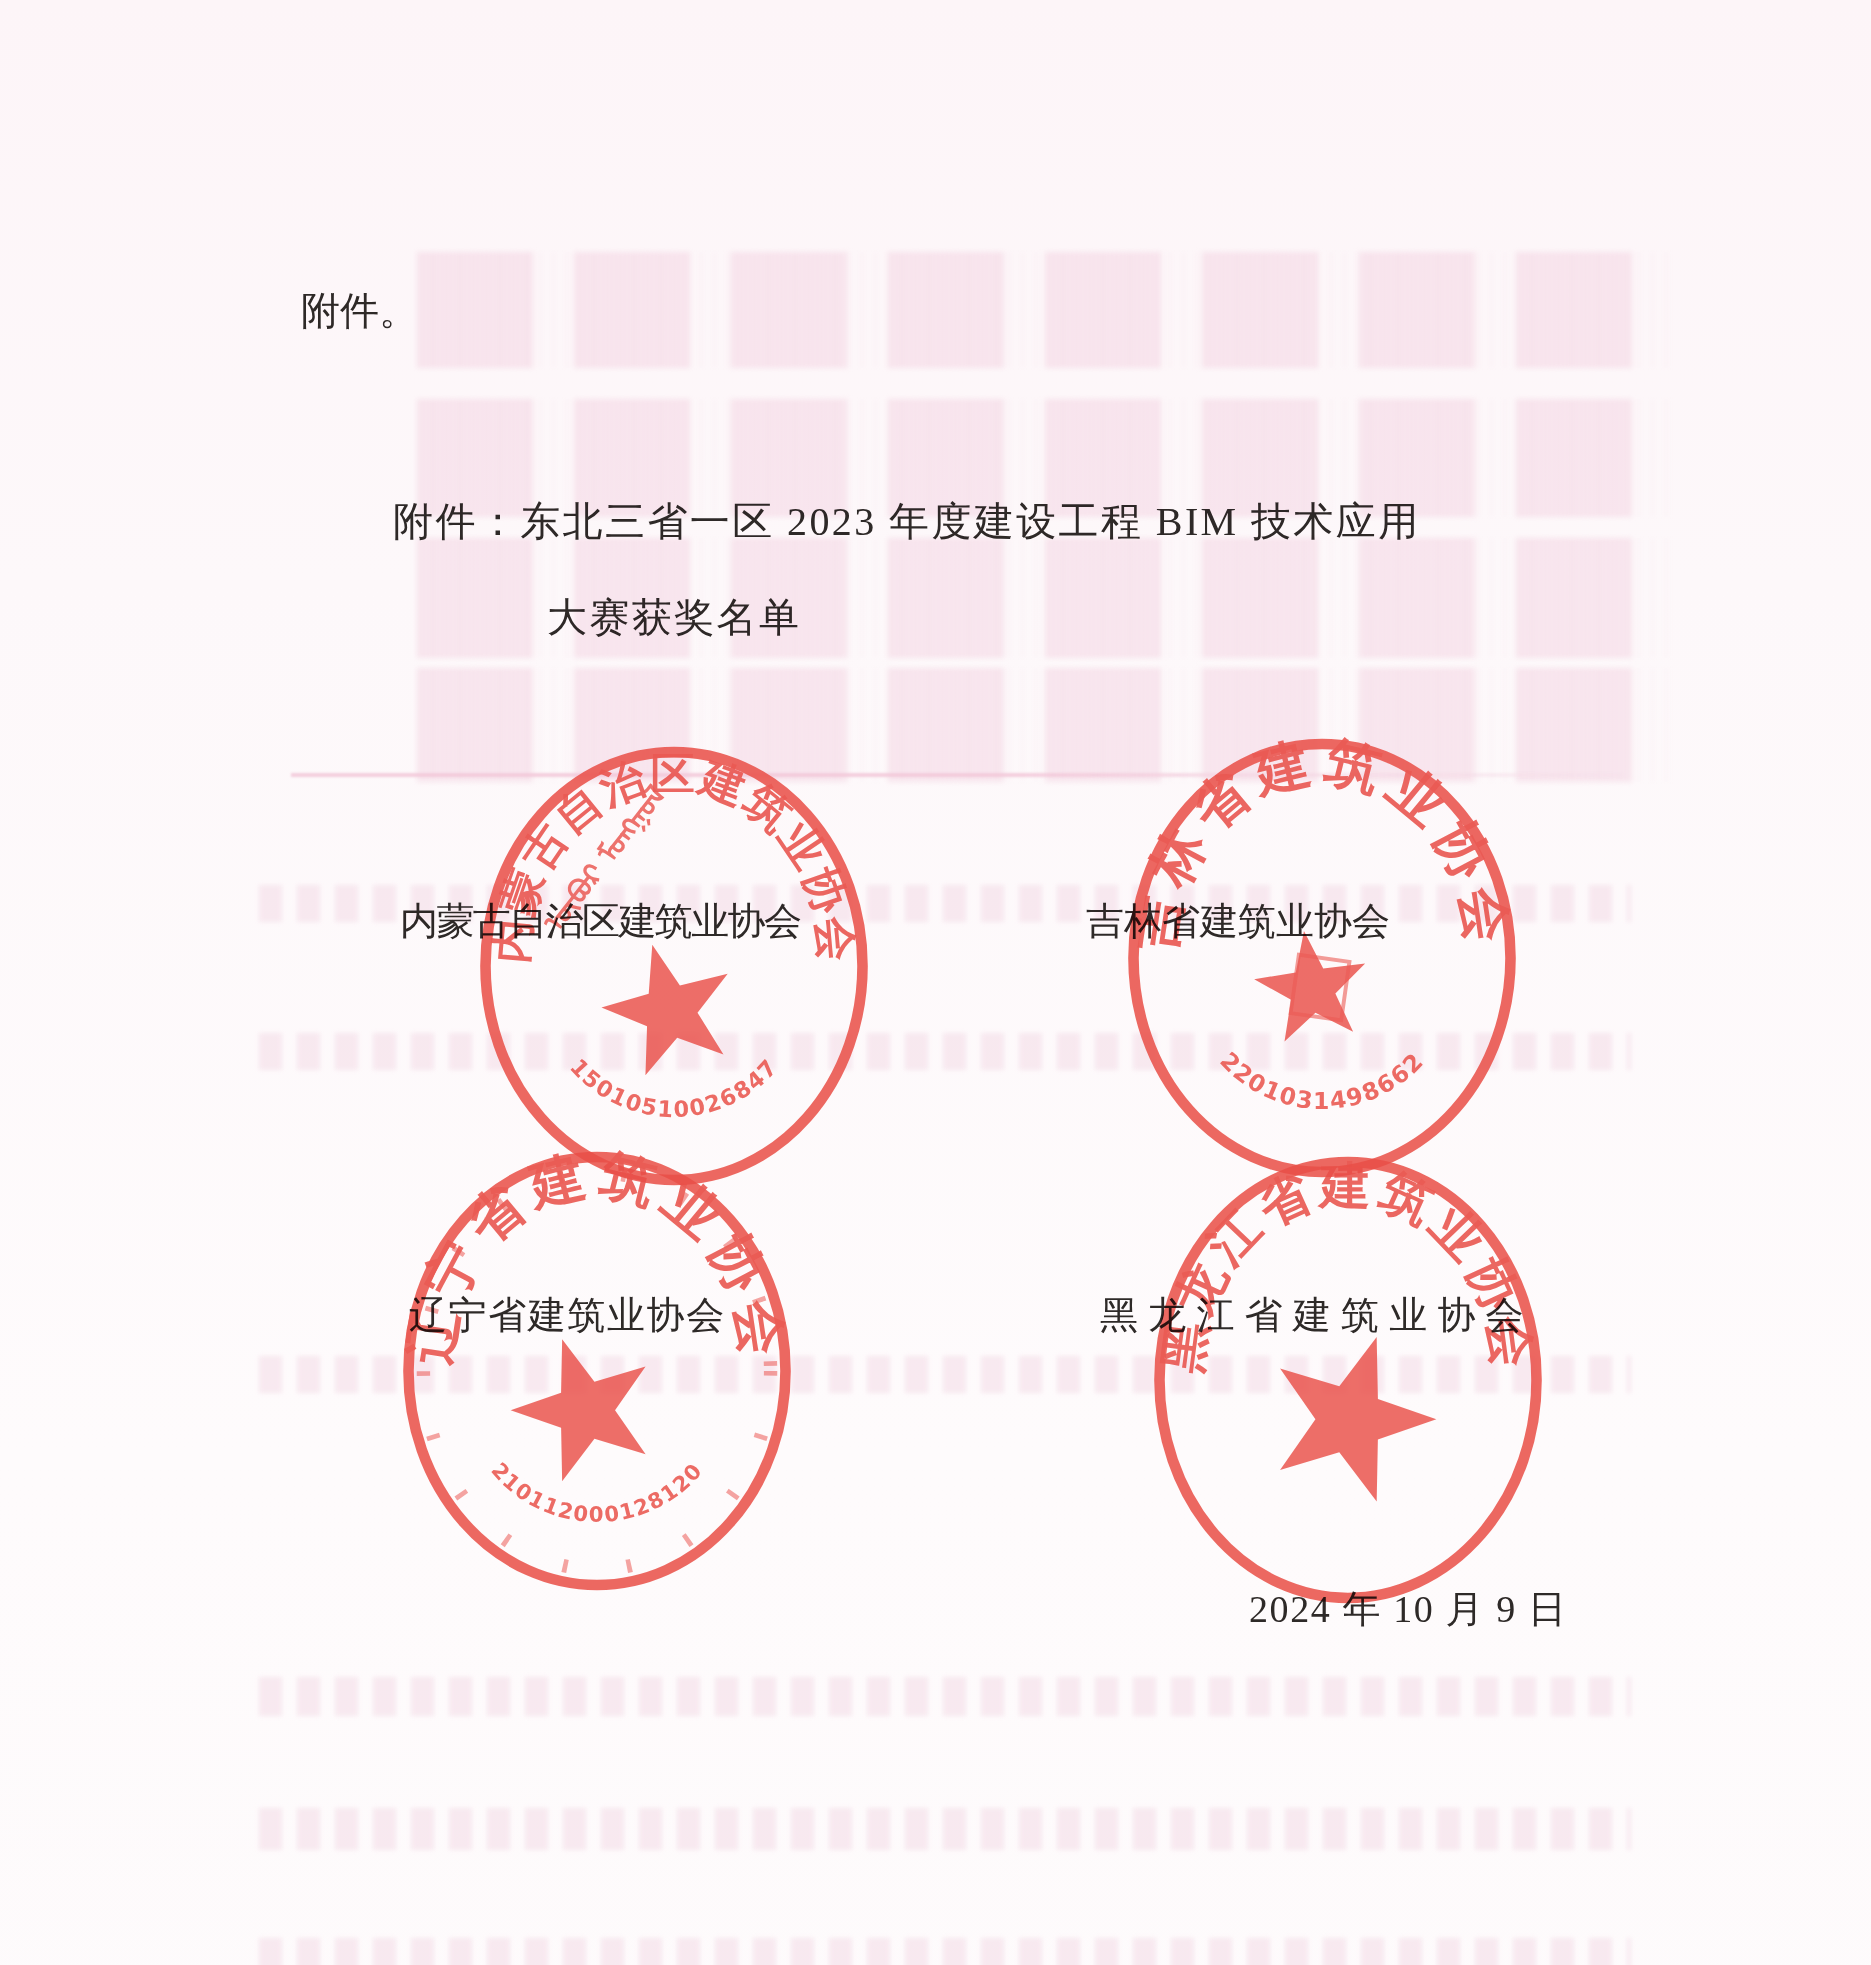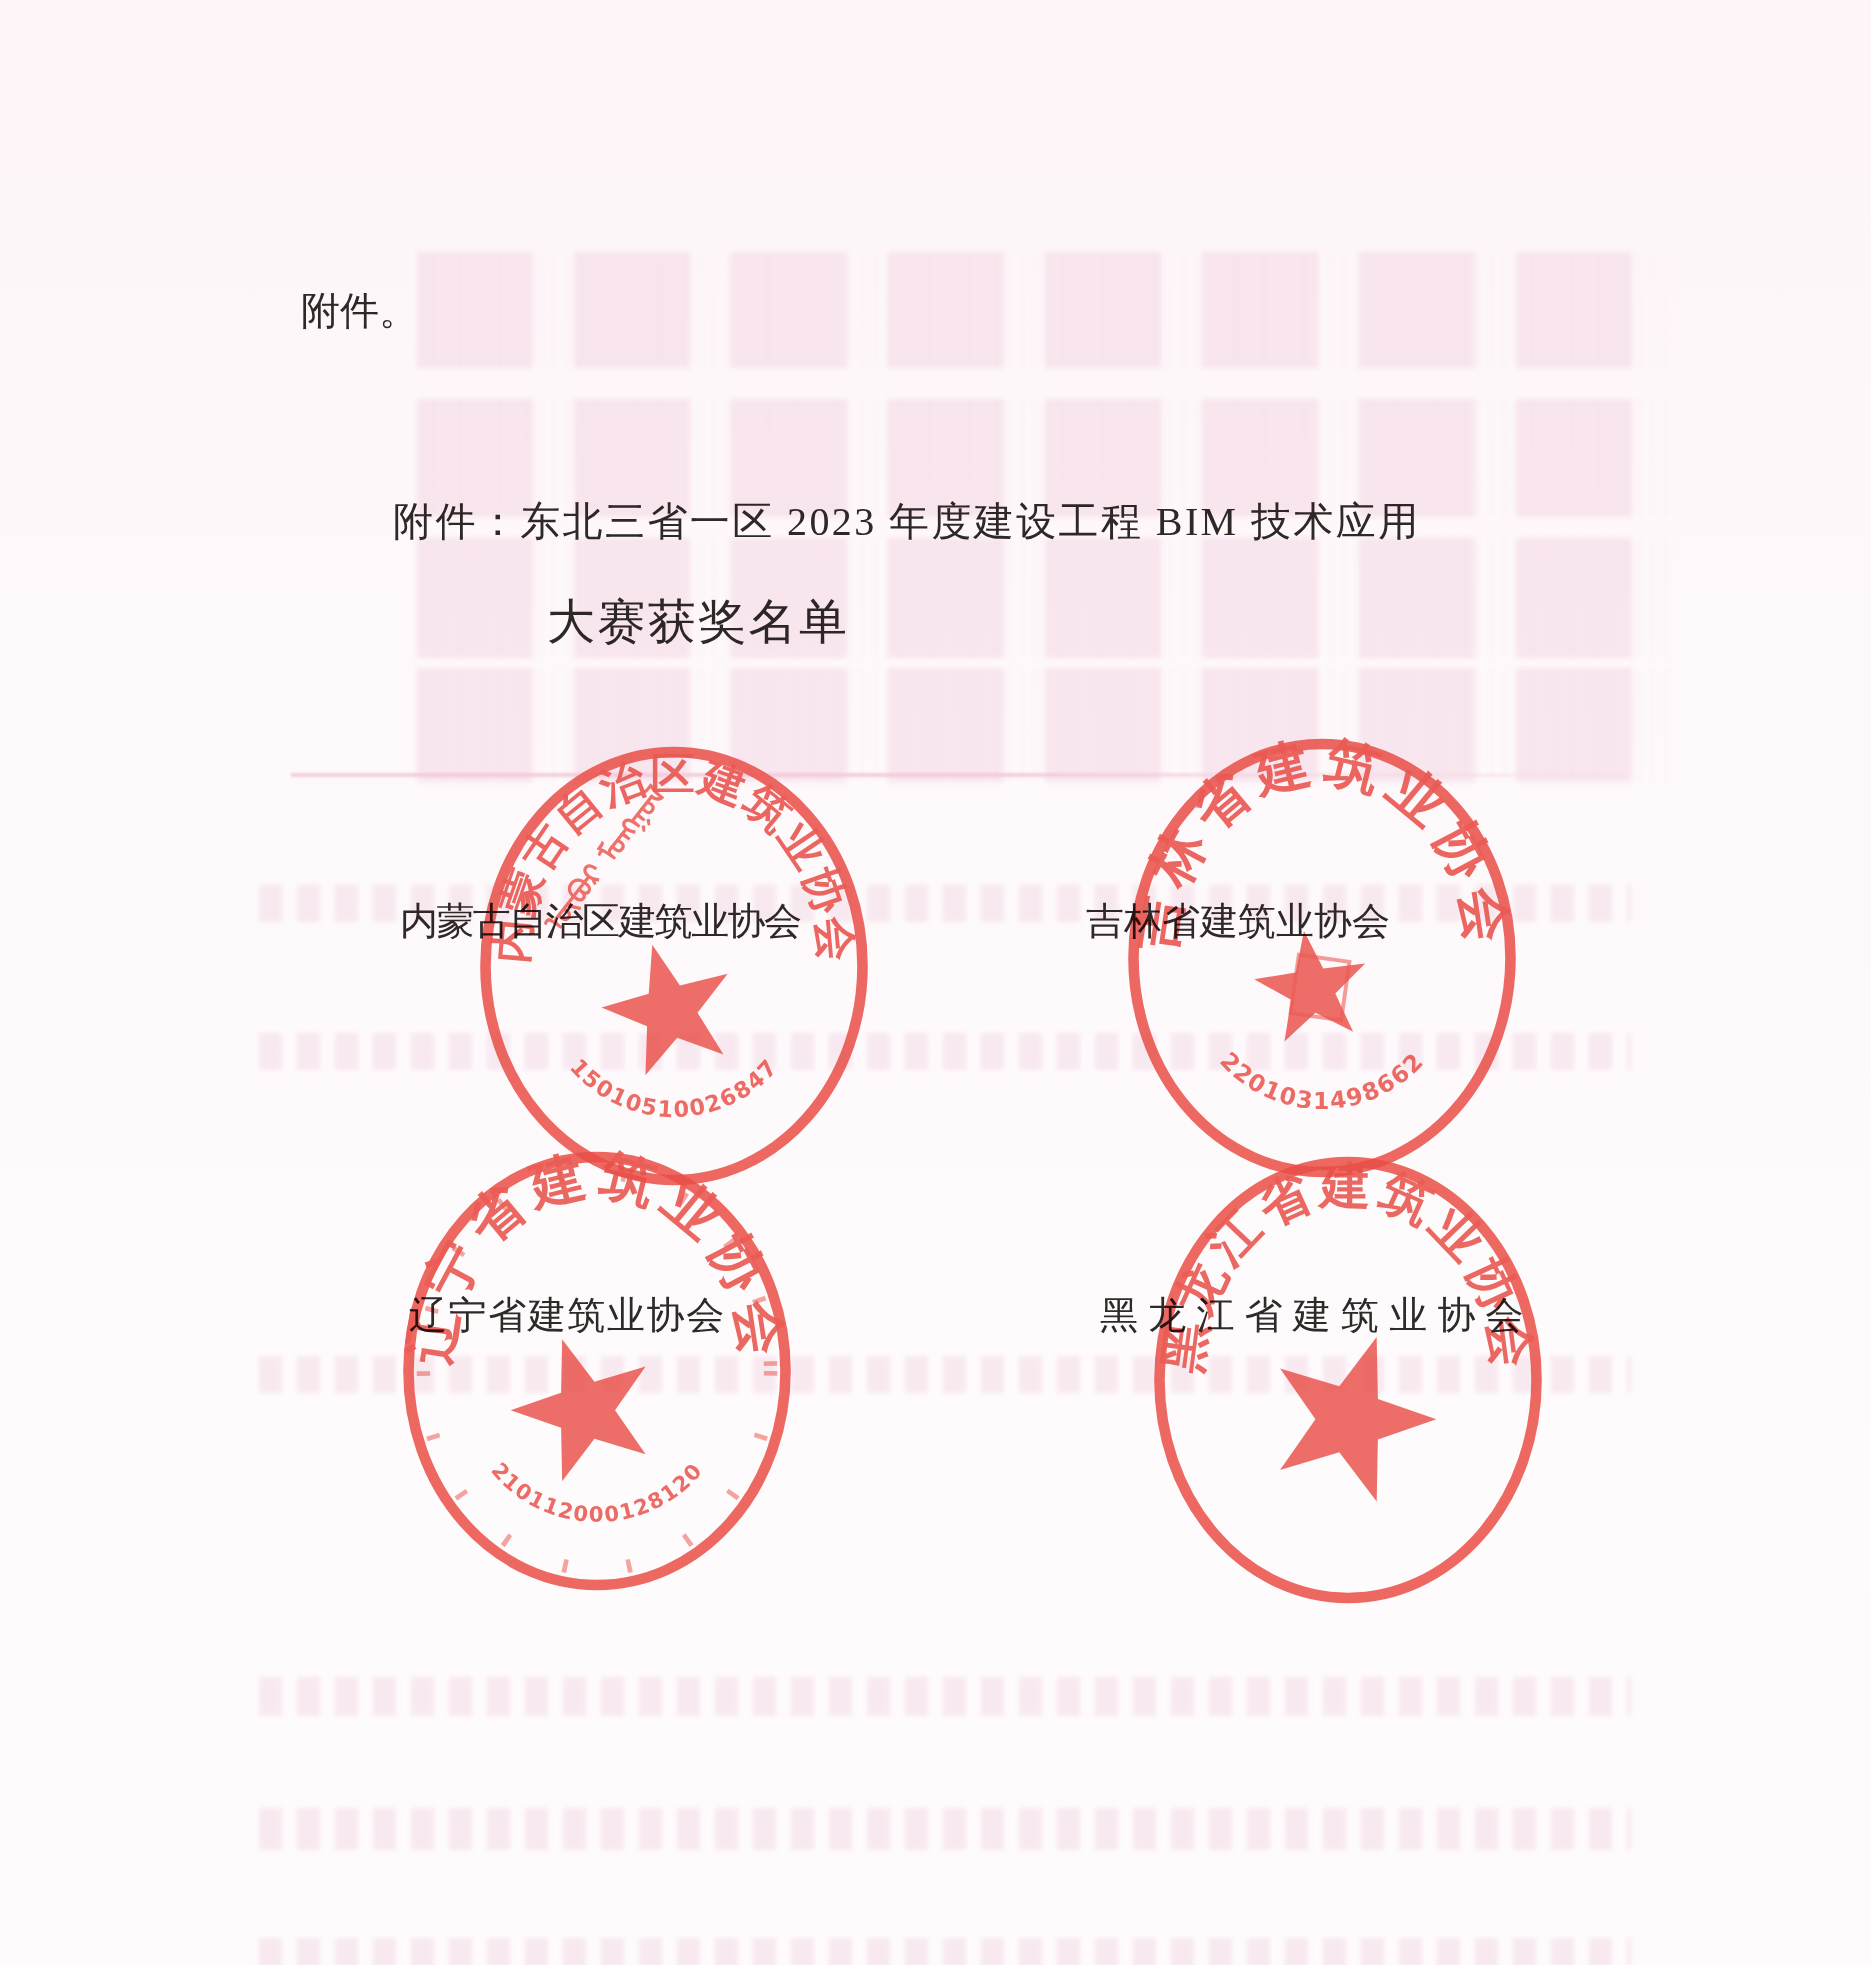--- a/index.html
+++ b/index.html
@@ -135,25 +135,26 @@
     <text class="ringtext" font-size="128" letter-spacing="14">
       <textPath href="#arcT4" startOffset="50%" text-anchor="middle">黑龙江省建筑业协会</textPath>
     </text>
     <polygon class="star" points="0,-100 23.5,-32.4 95.1,-30.9 38,12.4 58.8,80.9 0,40 -58.8,80.9 -38,12.4 -95.1,-30.9 -23.5,-32.4" transform="translate(555,700) rotate(18) scale(2.2)"></polygon>
   </svg>
 
   <div class="ink" style="left:301px;top:284px;font-size:39px;">附件。</div>
 
   <div class="ink" style="left:393px;top:494px;font-size:40px;letter-spacing:2.4px;">附件：东北三省一区 2023 年度建设工程 BIM 技术应用</div>
 
-  <div class="ink" style="left:547px;top:590px;font-size:48px;letter-spacing:2.4px;">大赛获奖名单</div>
+  <div class="ink" style="left:547px;top:590px;font-size:40px;letter-spacing:2.4px;">大赛获奖名单</div>
 
   <div class="ink" style="left:400px;top:896px;font-size:38px;letter-spacing:-1.6px;">内蒙古自治区建筑业协会</div>
 
   <div class="ink" style="left:1086px;top:896px;font-size:38px;">吉林省建筑业协会</div>
 
   <div class="ink" style="left:409px;top:1290px;font-size:38px;letter-spacing:1.6px;">辽宁省建筑业协会</div>
 
   <div class="ink" style="left:1100px;top:1290px;font-size:38px;letter-spacing:10.2px;">黑龙江省建筑业协会</div>
 
+  <div class="ink" style="left:1249px;top:1584px;font-size:38px;letter-spacing:1.6px;">2024 年 10 月 9 日</div>
 
 </div>
 
 
 </body></html>

